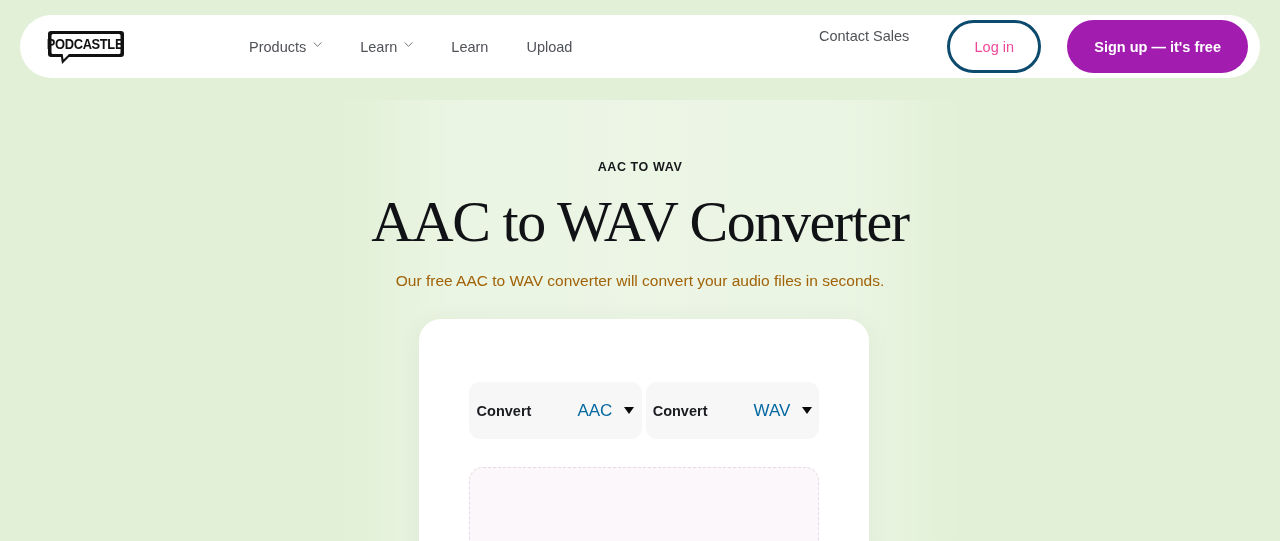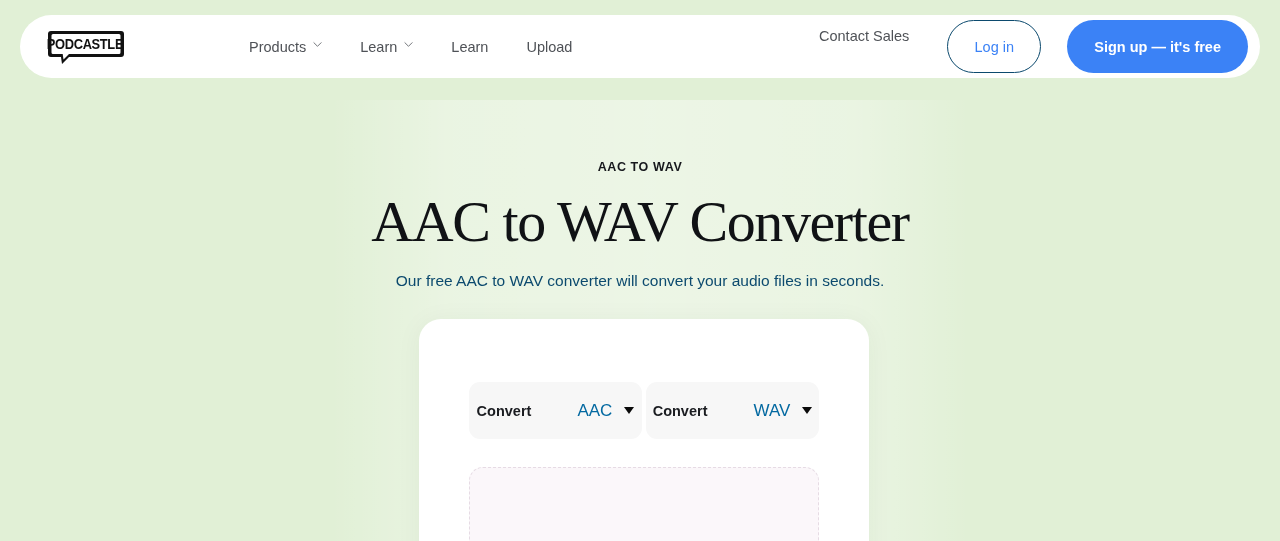--- a/index.html
+++ b/index.html
@@ -89,39 +89,39 @@
     font-size: 14.5px;
     color: #4f5257;
     padding: 8px 14px;
     cursor: pointer;
     white-space: nowrap;
     margin-right: 12px;
   }
   .btn-login {
     width: 94px;
     height: 53px;
-    border: 1px solid #0c4a6e;
+    border: 3px solid #0c4a6e;
     border-radius: 30px;
     background: #fff;
     font-size: 14.5px;
-    color: #3b82f6;
+    color: #ec4899;
     font-family: "Liberation Sans", sans-serif;
     cursor: pointer;
     display: flex;
     align-items: center;
     justify-content: center;
     flex: none;
   }
   .btn-signup {
     height: 53px;
     margin-left: 14px;
     padding: 0 27px;
     border: none;
     border-radius: 30px;
-    background: #3b82f6;
+    background: #a21caf;
     color: #ffffff;
     font-size: 14.5px;
     font-weight: bold;
     font-family: "Liberation Sans", sans-serif;
     cursor: pointer;
     display: flex;
     align-items: center;
     justify-content: center;
     white-space: nowrap;
     flex: none;
@@ -147,21 +147,21 @@
     font-size: 58px;
     font-weight: normal;
     letter-spacing: -1.4px;
     color: #101215;
     line-height: 1.05;
     font-family: Liberation Serif, serif;
   }
   .hero-sub {
     margin-top: 18px;
     font-size: 15.5px;
-    color: #0c4a6e;
+    color: #a16207;
     line-height: 1.3;
   }
 
   
   .card {
     position: absolute;
     left: 419px;
     top: 319px;
     width: 450px;
     height: 260px;

